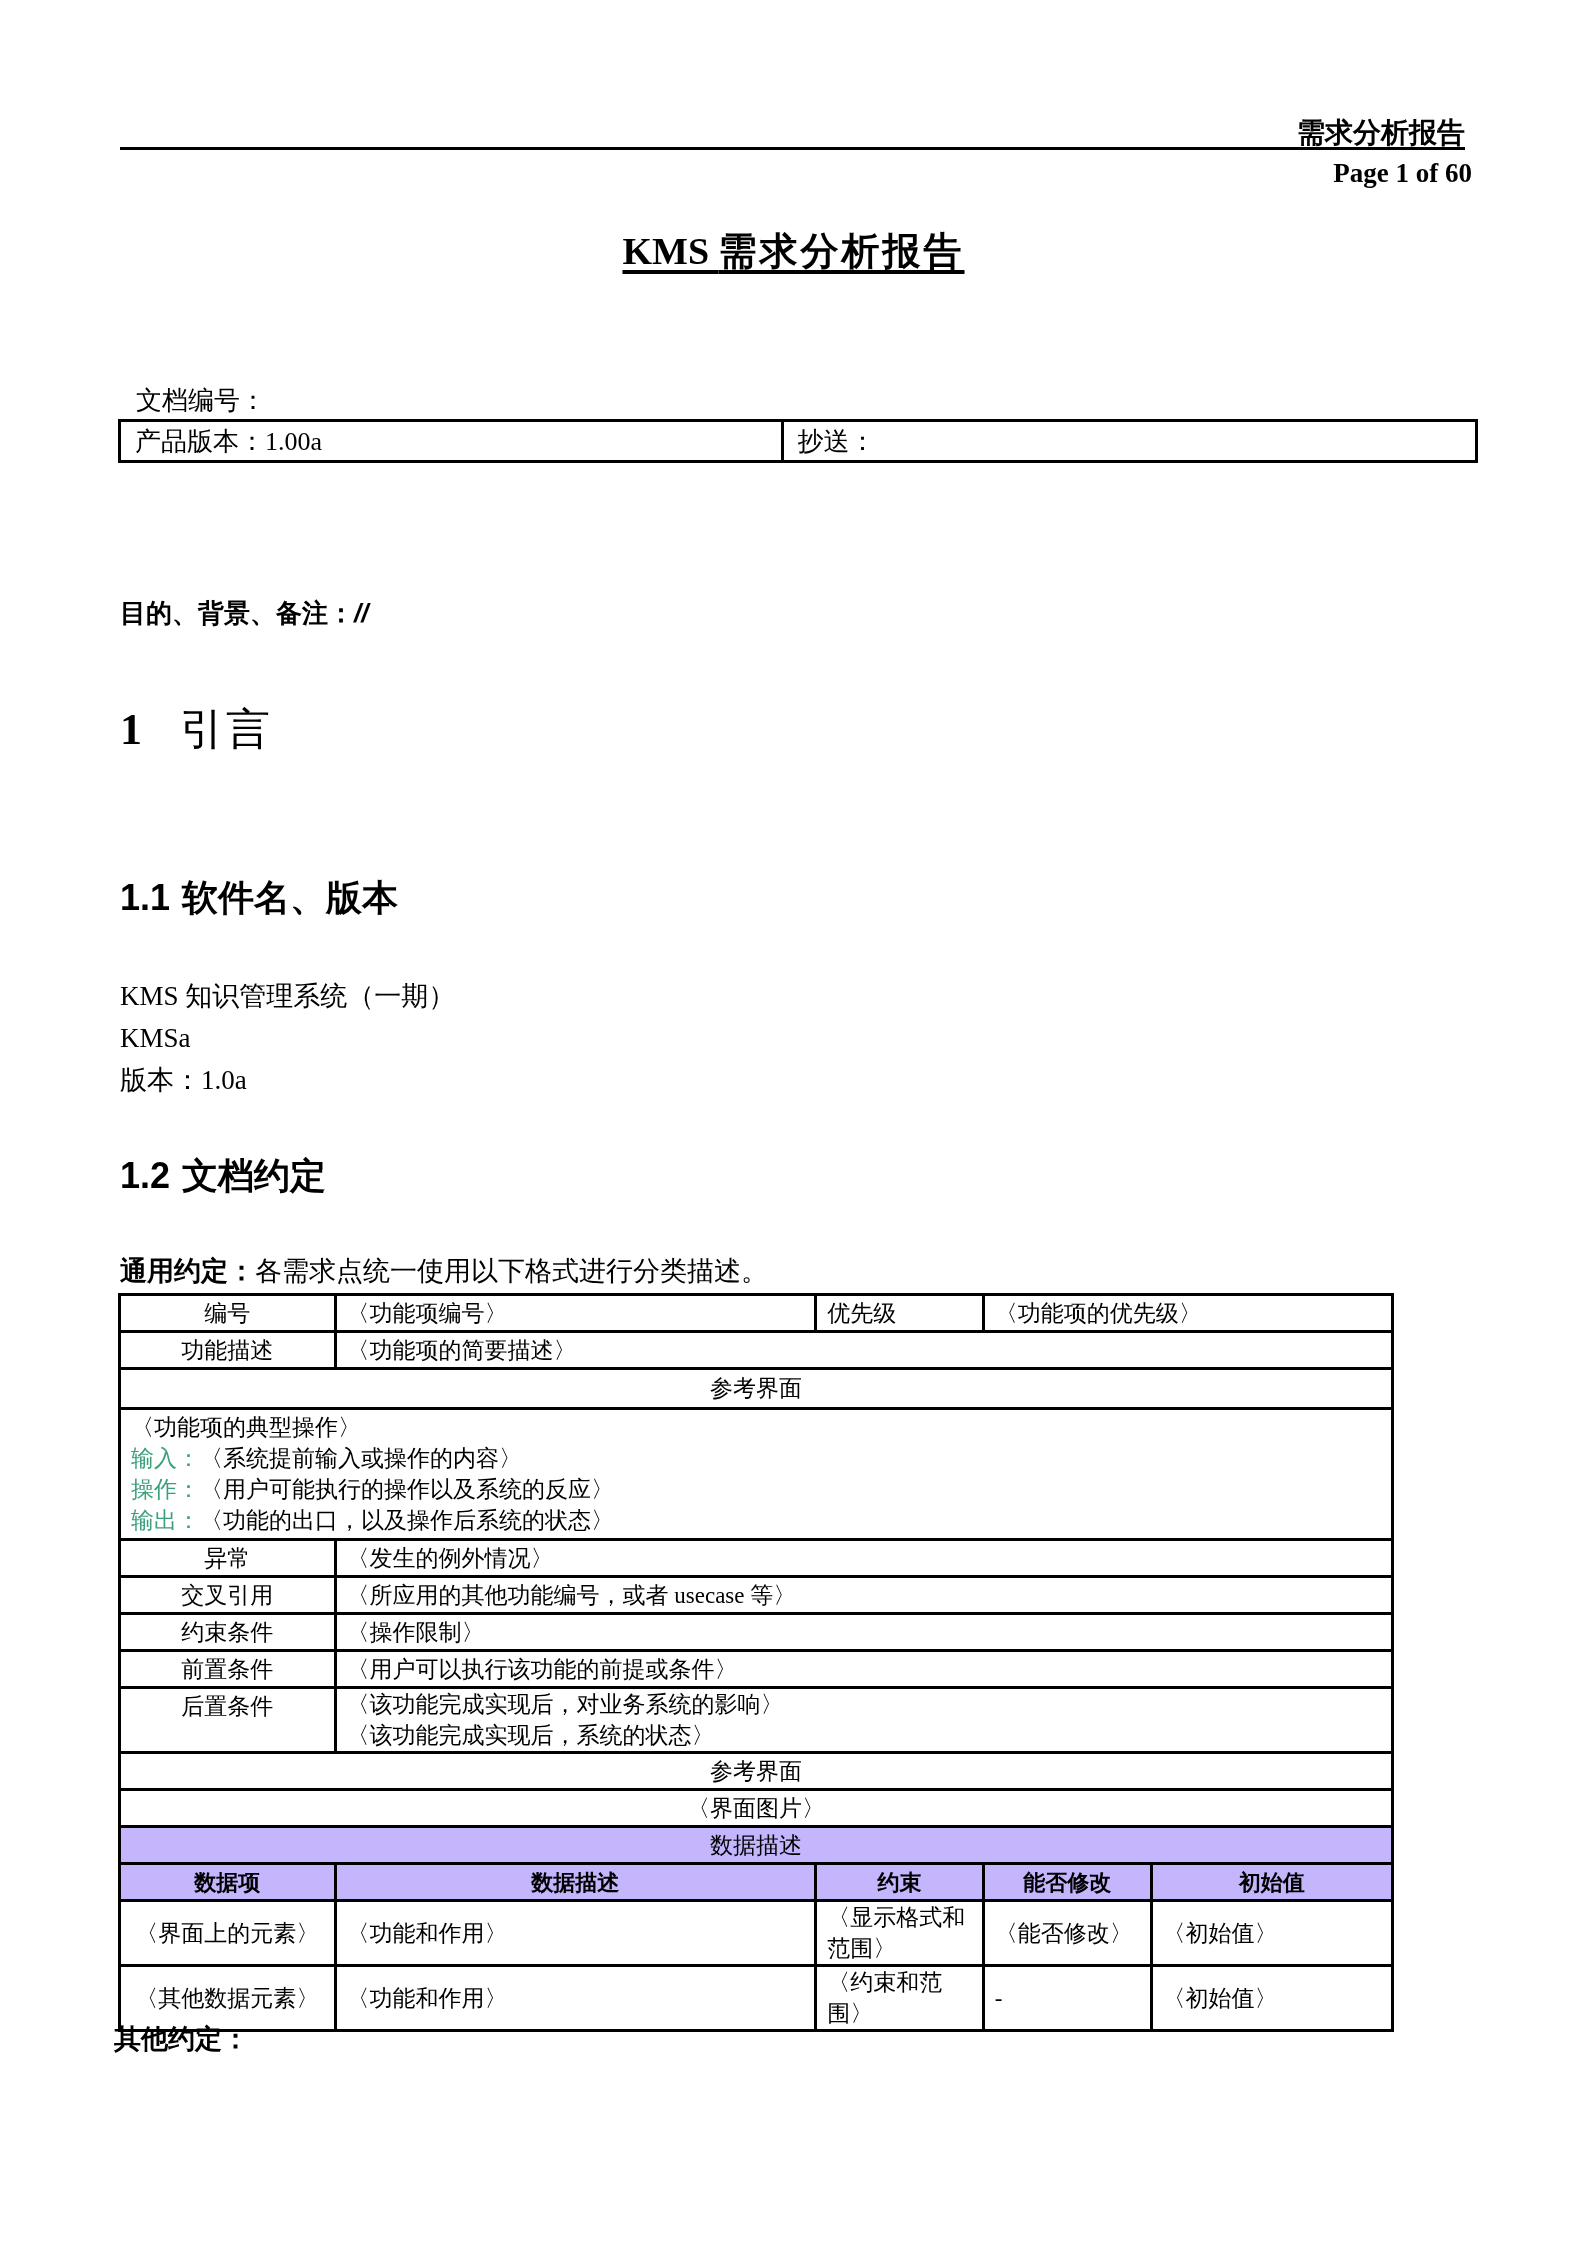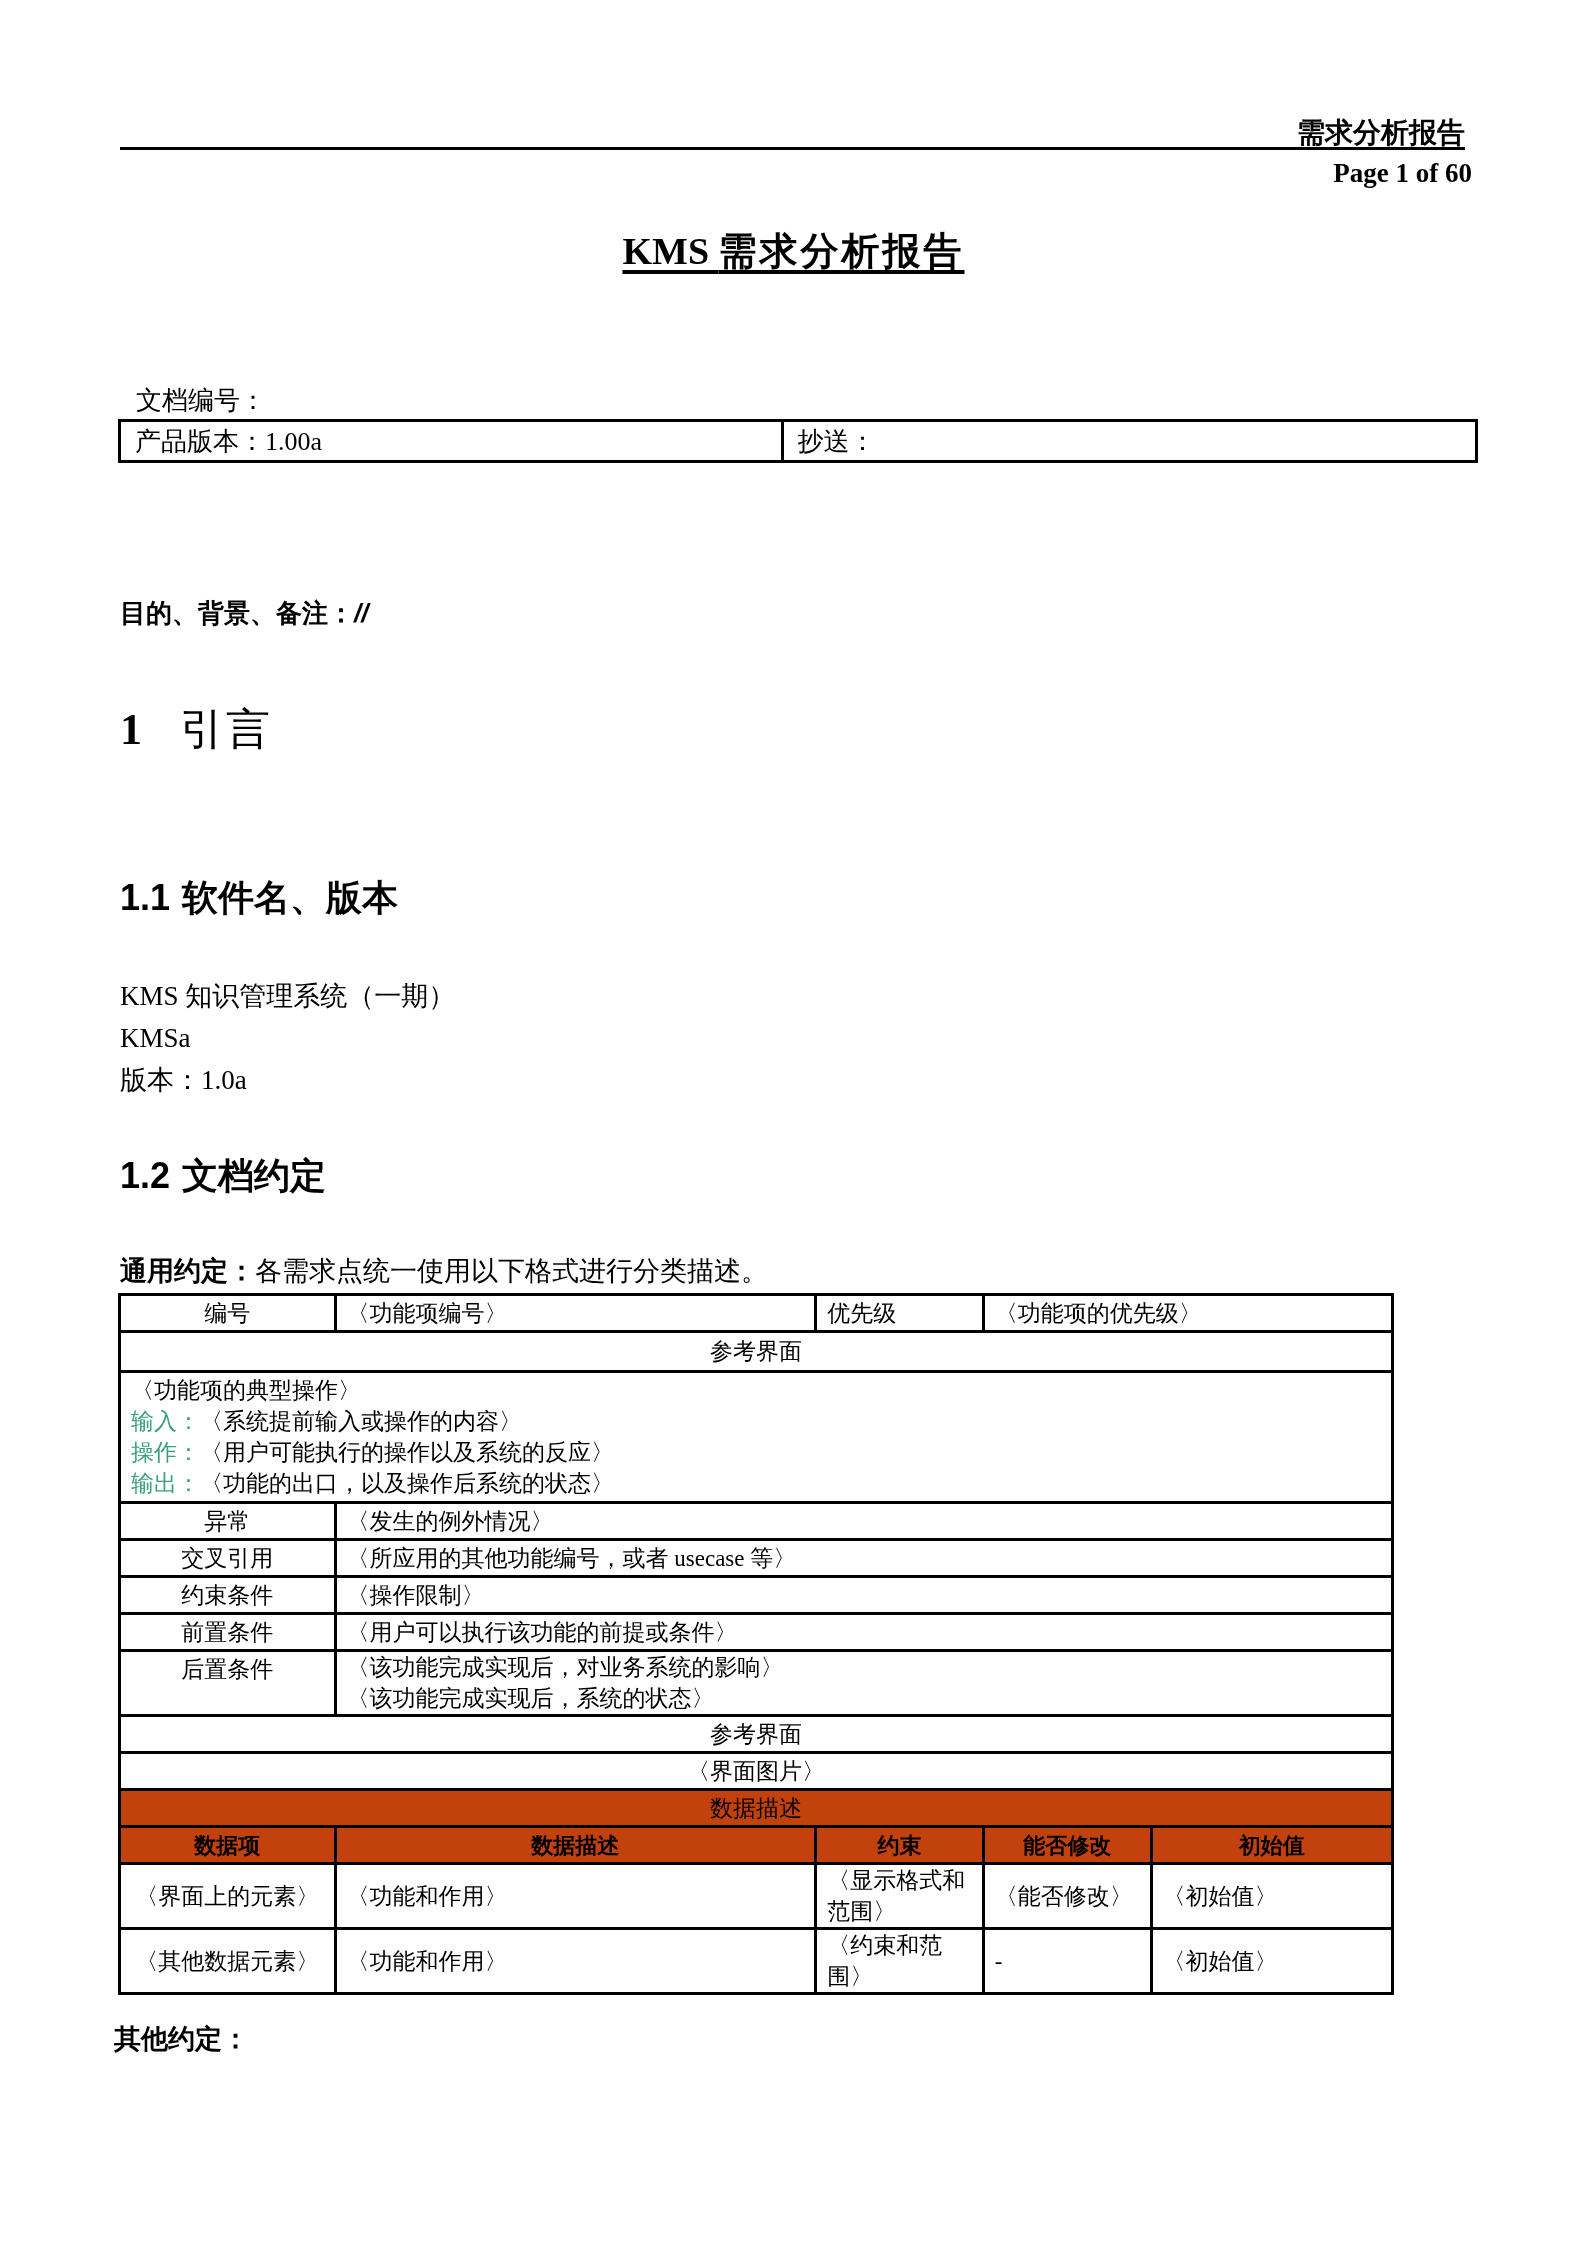--- a/index.html
+++ b/index.html
@@ -40,21 +40,21 @@
   .para { left: 120px; font-size: 27px; line-height: 42px; }
   .para-a { top: 975px; }
 
   .conv { left: 120px; top: 1253px; font-size: 27px; }
   .conv b { font-family: "DejaVu Sans", sans-serif; }
 
   .tpl { left: 118px; top: 1293px; width: 1276px; }
   .tpl td { border: 3px solid #000; font-size: 23px; padding: 0 10px; height: 34px; vertical-align: middle; line-height: 31px; }
   .tpl .c { text-align: center; }
   .tpl .lbl { text-align: center; vertical-align: top; padding-top: 2px; }
-  .tpl .shade { background: #c2410c; }
+  .tpl .shade { background: #c4b5fd; }
   .tpl .bold { font-weight: bold; font-family: "DejaVu Sans", sans-serif; text-align: center; font-size: 22px; }
   .green { color: #3aa07a; }
 
   .other { left: 114px; top: 1985px; font-size: 27px; font-weight: bold; font-family: "DejaVu Sans", sans-serif; margin-top: 36px; }
 </style>
 </head>
 <body>
 
 <div class="abs hdr-title">需求分析报告</div>
 <div class="abs hdr-rule"></div>
@@ -115,20 +115,24 @@
       <col style="width:168px">
       <col style="width:242px">
   </colgroup>
   <tbody>
       <tr>
     <td class="c">编号</td>
     <td colspan="2">〈功能项编号〉</td>
     <td>优先级</td>
     <td colspan="2">〈功能项的优先级〉</td>
   </tr>
+  <tr>
+    <td class="c">功能描述</td>
+    <td colspan="5">〈功能项的简要描述〉</td>
+  </tr>
   <tr style="height:40px">
     <td colspan="6" class="c">参考界面</td>
   </tr>
   <tr>
     <td colspan="6" style="padding-top:2px;padding-bottom:2px">
       <div>〈功能项的典型操作〉</div>
       <div><span class="green">输入：</span><span>〈系统提前输入或操作的内容〉</span></div>
       <div><span class="green">操作：</span><span>〈用户可能执行的操作以及系统的反应〉</span></div>
       <div><span class="green">输出：</span><span>〈功能的出口，以及操作后系统的状态〉</span></div>
     </td>

